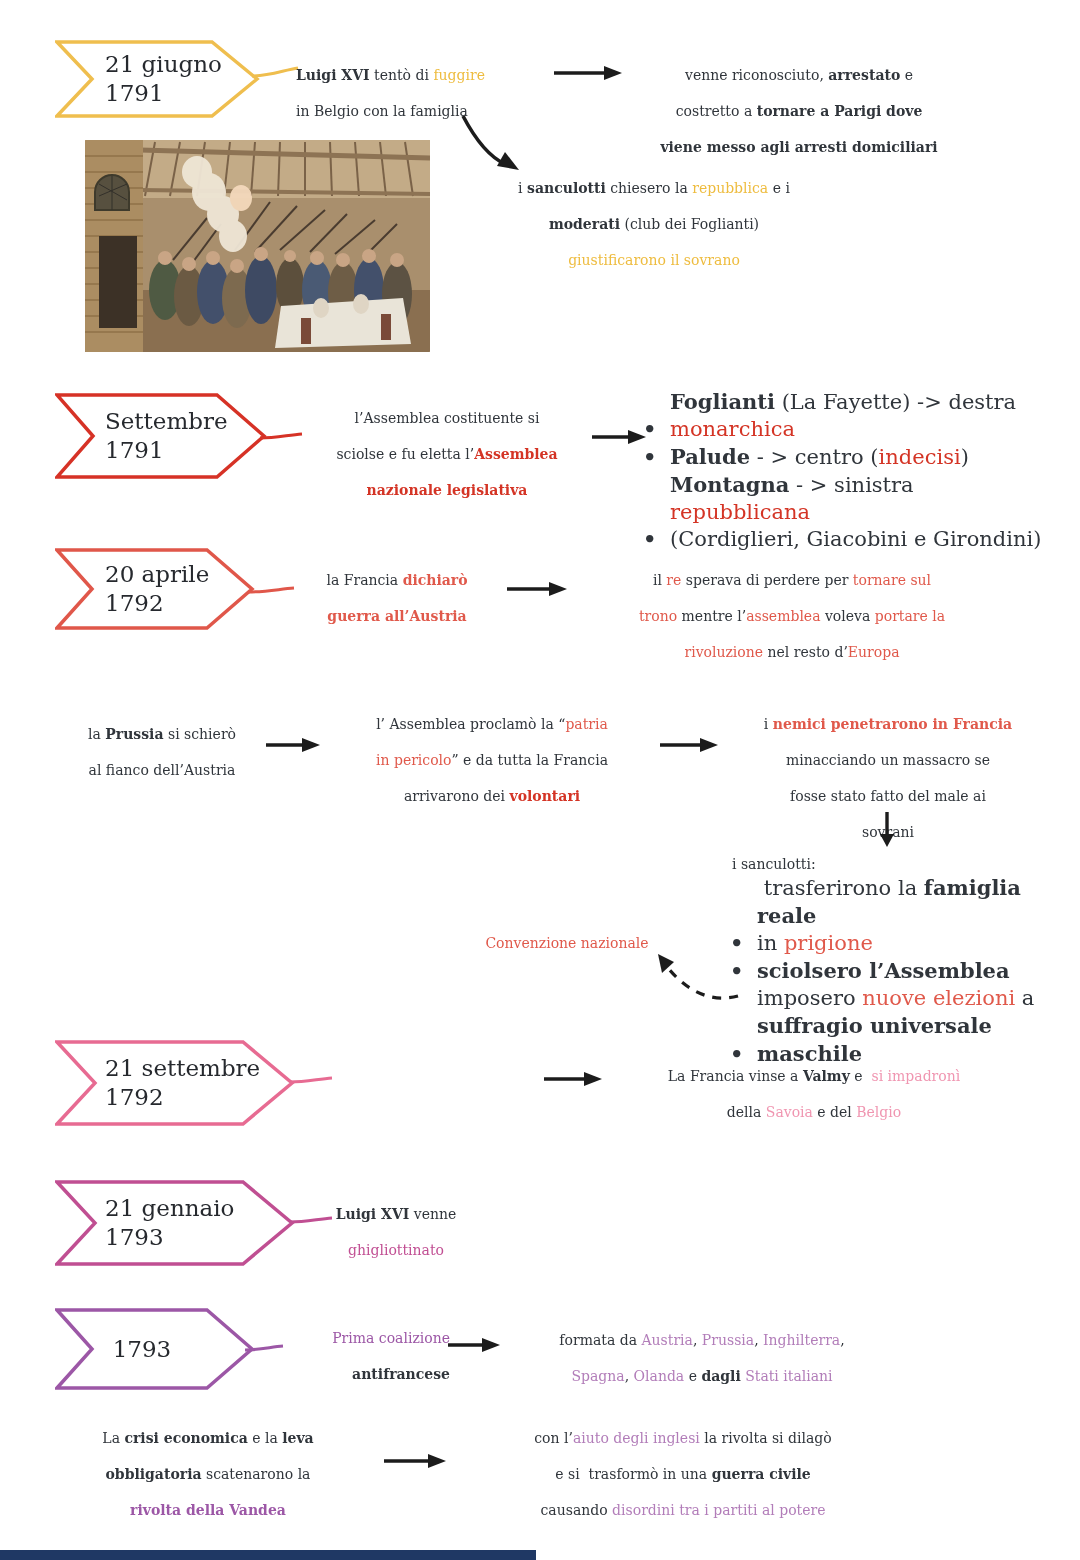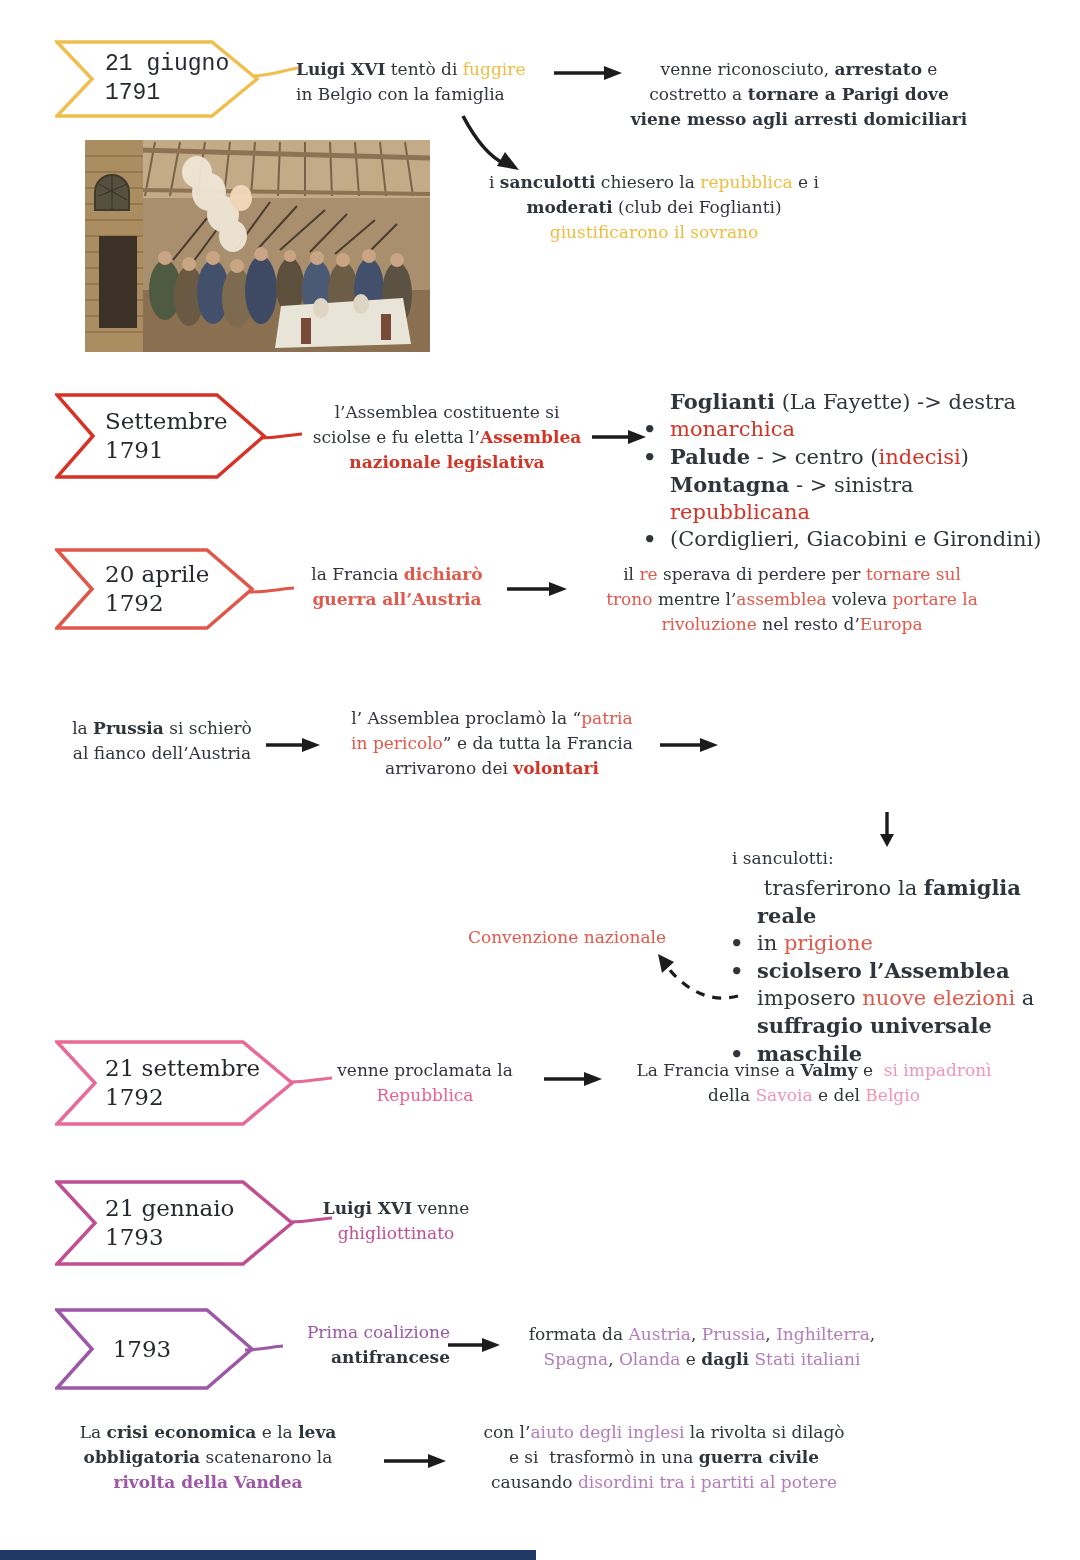--- a/index.html
+++ b/index.html
@@ -1,20 +1,20 @@
 <!DOCTYPE html>
 <html><head>
 <meta charset="utf-8">
 <style>
   html,body{margin:0;padding:0;background:#ffffff;}
   #canvas{
     position:relative;width:1080px;height:1560px;background:#ffffff;overflow:hidden;
     font-family:"DejaVu Serif","Liberation Serif",serif;color:#30353b;
   }
-  .t{position:absolute;font-size:17px;line-height:25px;white-space:pre-wrap;text-align:center;}
+  .t{position:absolute;font-size:14px;line-height:36px;white-space:pre-wrap;text-align:center;}
   .t.left{text-align:left;}
   .seg-b{font-weight:700;}
   .seg-y{color:#eebc3f;}
   .seg-r{color:#d43425;}
   .seg-s{color:#e0594b;}
   .seg-pk{color:#e7618f;}
   .seg-pkl{color:#f096b1;}
   .seg-m{color:#c14f93;}
   .seg-v{color:#9c57a6;}
   .seg-l{color:#b27db9;}
@@ -32,21 +32,21 @@
   .bt::before{content:"•";font-weight:700;}
   .bc{flex:1;white-space:pre-wrap;}
   .painting{position:absolute;border-radius:1px;}
   .navybar{position:absolute;left:0;top:1550px;width:536px;height:10px;background:#1f3864;}
 </style>
 </head>
 <body>
 
 <div id="canvas">
 
-  <div class="badge" style="left:55px;top:40px;width:205px;height:78px;font-family:Liberation Mono, monospace;">
+  <div class="badge" style="left:55px;top:40px;width:205px;height:78px;">
     <svg class="shape" width="205" height="78" viewBox="0 0 205 78">
       <polygon points="2,2 157,2 202,39 157,76 2,76 37,39" fill="#ffffff" stroke="#efbe4e" stroke-width="3.5"></polygon>
     </svg>
     <div class="bl">
         <span>21 giugno</span>
         <span>1791</span>
       </div>
   </div>
   <svg class="stub" style="left:250px;top:62px;" width="50" height="18">
     <path d="M2,14 C20,14 34,8 48,6" stroke="#efbe4e" stroke-width="3" fill="none"></path>
@@ -219,20 +219,24 @@
     <line x1="2" y1="11" x2="40" y2="11" stroke="#1c1c1c" stroke-width="3.4"></line>
     <polygon points="38,4 56,11 38,18" fill="#1c1c1c"></polygon>
   </svg>
   <div class="t" style="left:318px;top:706px;width:348px;"><span>l’ Assemblea proclamò la “</span><span class="seg-s">patria
 in pericolo</span><span>” e da tutta la Francia
 arrivarono dei </span><span class="seg-r seg-b">volontari</span></div>
   <svg class="arr" style="left:658px;top:734px;" width="62" height="22">
     <line x1="2" y1="11" x2="44" y2="11" stroke="#1c1c1c" stroke-width="3.4"></line>
     <polygon points="42,4 60,11 42,18" fill="#1c1c1c"></polygon>
   </svg>
+  <div class="t" style="left:712px;top:706px;width:352px;"><span>i </span><span class="seg-s seg-b">nemici penetrarono in Francia</span><span>
+minacciando un massacro se
+fosse stato fatto del male ai
+sovrani</span></div>
   <svg class="arr" style="left:876px;top:810px;" width="22" height="38">
     <line x1="11" y1="2" x2="11" y2="26" stroke="#1c1c1c" stroke-width="3.4"></line>
     <polygon points="4,24 18,24 11,37" fill="#1c1c1c"></polygon>
   </svg>
 
   <div class="t left" style="left:732px;top:846px;width:320px;"><span>i sanculotti:</span></div>
   <div class="blist" style="left:730px;top:874px;width:334px;">
     <div class="brow">
         <span class="bt"></span>
         <span class="bc"><span> trasferirono la </span><span class="seg-b">famiglia reale</span><span>
@@ -259,22 +263,20 @@
       <polygon points="2,2 188,2 237,43 188,84 2,84 40,43" fill="#ffffff" stroke="#e76b92" stroke-width="3.5"></polygon>
     </svg>
     <div class="bl">
         <span>21 settembre</span>
         <span>1792</span>
       </div>
   </div>
   <svg class="stub" style="left:288px;top:1072px;" width="46" height="14">
     <path d="M2,10 C18,10 30,7 44,6" stroke="#e76b92" stroke-width="3" fill="none"></path>
   </svg>
-  <div class="t" style="left:318px;top:1058px;width:214px;"><span>venne proclamata la
-</span><span class="seg-pk">Repubblica</span></div>
   <svg class="arr" style="left:542px;top:1068px;" width="62" height="22">
     <line x1="2" y1="11" x2="44" y2="11" stroke="#1c1c1c" stroke-width="3.4"></line>
     <polygon points="42,4 60,11 42,18" fill="#1c1c1c"></polygon>
   </svg>
   <div class="t" style="left:590px;top:1058px;width:448px;"><span>La Francia vinse a </span><span class="seg-b">Valmy</span><span> e  </span><span class="seg-pkl">si impadronì</span><span>
 della </span><span class="seg-pkl">Savoia</span><span> e del </span><span class="seg-pkl">Belgio</span></div>
 
   <div class="badge" style="left:55px;top:1180px;width:240px;height:86px;">
     <svg class="shape" width="240" height="86" viewBox="0 0 240 86">
       <polygon points="2,2 188,2 237,43 188,84 2,84 40,43" fill="#ffffff" stroke="#c04f92" stroke-width="3.5"></polygon>
@@ -310,18 +312,18 @@
   <div class="t" style="left:490px;top:1322px;width:424px;"><span>formata da </span><span class="seg-l">Austria</span><span>, </span><span class="seg-l">Prussia</span><span>, </span><span class="seg-l">Inghilterra</span><span>,
 </span><span class="seg-l">Spagna</span><span>, </span><span class="seg-l">Olanda</span><span> e </span><span class="seg-b">dagli</span><span> </span><span class="seg-l">Stati italiani</span></div>
 
   <div class="t" style="left:50px;top:1420px;width:316px;"><span>La </span><span class="seg-b">crisi economica</span><span> e la </span><span class="seg-b">leva
 obbligatoria</span><span> scatenarono la
 </span><span class="seg-v seg-b">rivolta della Vandea</span></div>
   <svg class="arr" style="left:382px;top:1450px;" width="66" height="22">
     <line x1="2" y1="11" x2="48" y2="11" stroke="#1c1c1c" stroke-width="3.4"></line>
     <polygon points="46,4 64,11 46,18" fill="#1c1c1c"></polygon>
   </svg>
-  <div class="t" style="left:419px;top:1420px;width:490px;"><span>con l’</span><span class="seg-l">aiuto degli inglesi</span><span> la rivolta si dilagò
+  <div class="t" style="left:438px;top:1420px;width:490px;"><span>con l’</span><span class="seg-l">aiuto degli inglesi</span><span> la rivolta si dilagò
 e si  trasformò in una </span><span class="seg-b">guerra civile</span><span>
 causando </span><span class="seg-l">disordini tra i partiti al potere</span></div>
 
   <div class="navybar"></div>
 </div>
 
 </body></html>

